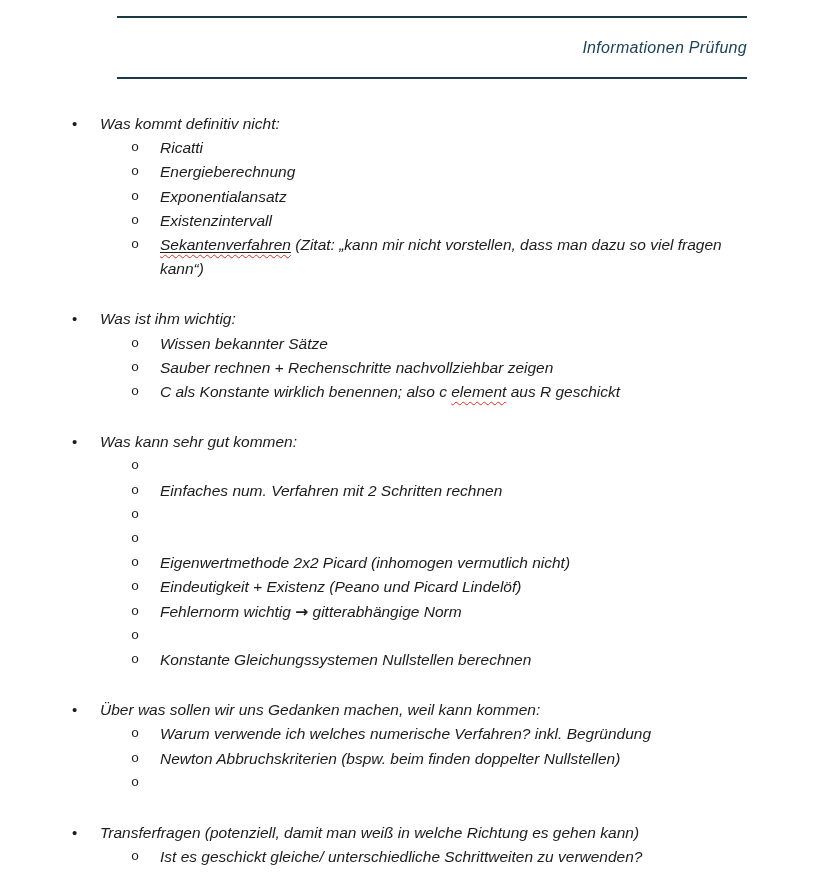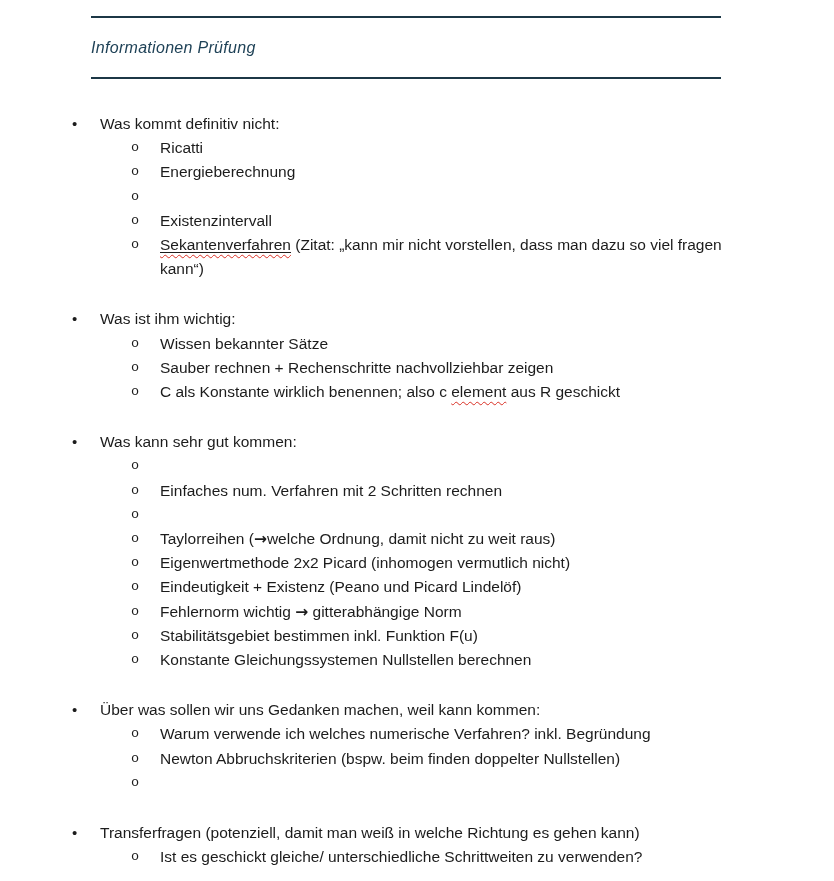--- a/index.html
+++ b/index.html
@@ -6,44 +6,44 @@
   .page{
     position:relative;
     width:834px;height:881px;
     background:#ffffff;
     overflow:hidden;
     font-family:"Liberation Sans", sans-serif;
     color:var(--text-color,#1c1c1c);
   }
   .title-block{
     position:absolute;
-    left:91px;top:16px;width:630px;height:59px;
+    left:117px;top:16px;width:630px;height:59px;
     border-top:2px solid var(--rule-color,#1c3746);
     border-bottom:2px solid var(--rule-color,#1c3746);
-    display:flex;align-items:center;justify-content:flex-start;
+    display:flex;align-items:center;justify-content:flex-end;
   }
   .doc-title{
     font-style:italic;
     font-size:16px;
     letter-spacing:0.3px;
     color:var(--title-color,#1f4257);
   }
   .content{
     position:absolute;
     top:112px;left:0;right:0;
     padding-right:88px;
     font-size:15.5px;
     line-height:24.2px;
   }
   .section{margin:0 0 26px 0;}
   .l1{display:flex;padding-left:72px;}
   .l2{display:flex;padding-left:131px;}
   .b1{flex:0 0 28px;font-size:15px;}
   .b2{flex:0 0 29px;font-family:"Liberation Mono", monospace;font-size:13.5px;}
-  .t1,.t2{flex:1 1 auto;min-height:24.2px;}
+  .t1,.t2{flex:1 1 auto;min-height:24.2px;font-style:italic;}
   .sq{
     text-decoration-line:underline;
     text-decoration-style:wavy;
     text-decoration-color:var(--squiggle-color,#d93025);
     text-decoration-thickness:1px;
     text-underline-offset:4px;
   }
   .ul{
     text-decoration-line:underline;
     text-decoration-style:solid;
@@ -72,20 +72,21 @@
         <div class="l2">
           <span class="b2">o</span>
           <span class="t2"><span>Ricatti</span></span>
         </div>
         <div class="l2">
           <span class="b2">o</span>
           <span class="t2"><span>Energieberechnung</span></span>
         </div>
         <div class="l2">
           <span class="b2">o</span>
+          <span class="t2"><span>Exponentialansatz</span></span>
         </div>
         <div class="l2">
           <span class="b2">o</span>
           <span class="t2"><span>Existenzintervall</span></span>
         </div>
         <div class="l2">
           <span class="b2">o</span>
           <span class="t2"><span class="ul"><span class="sq">Sekantenverfahren</span></span><span> (Zitat: „kann mir nicht vorstellen, dass man dazu so viel fragen kann“)</span></span>
         </div>
       </div>
@@ -117,37 +118,35 @@
         </div>
         <div class="l2">
           <span class="b2">o</span>
           <span class="t2"><span>Einfaches num. Verfahren mit 2 Schritten rechnen</span></span>
         </div>
         <div class="l2">
           <span class="b2">o</span>
         </div>
         <div class="l2">
           <span class="b2">o</span>
-          <span class="t2"><span>Taylorreihen (</span><span class="arrow">→</span><span>welche Ordnung, damit nicht zu weit raus)</span></span>
         </div>
         <div class="l2">
           <span class="b2">o</span>
           <span class="t2"><span>Eigenwertmethode 2x2 Picard (inhomogen vermutlich nicht)</span></span>
         </div>
         <div class="l2">
           <span class="b2">o</span>
           <span class="t2"><span>Eindeutigkeit + Existenz (Peano und Picard Lindelöf)</span></span>
         </div>
         <div class="l2">
           <span class="b2">o</span>
           <span class="t2"><span>Fehlernorm wichtig </span><span class="arrow">→</span><span> gitterabhängige Norm</span></span>
         </div>
         <div class="l2">
           <span class="b2">o</span>
-          <span class="t2"><span>Stabilitätsgebiet bestimmen inkl. Funktion F(u)</span></span>
         </div>
         <div class="l2">
           <span class="b2">o</span>
           <span class="t2"><span>Konstante Gleichungssystemen Nullstellen berechnen</span></span>
         </div>
       </div>
       <div class="section">
         <div class="l1">
           <span class="b1">•</span>
           <span class="t1">Über was sollen wir uns Gedanken machen, weil kann kommen:</span>

